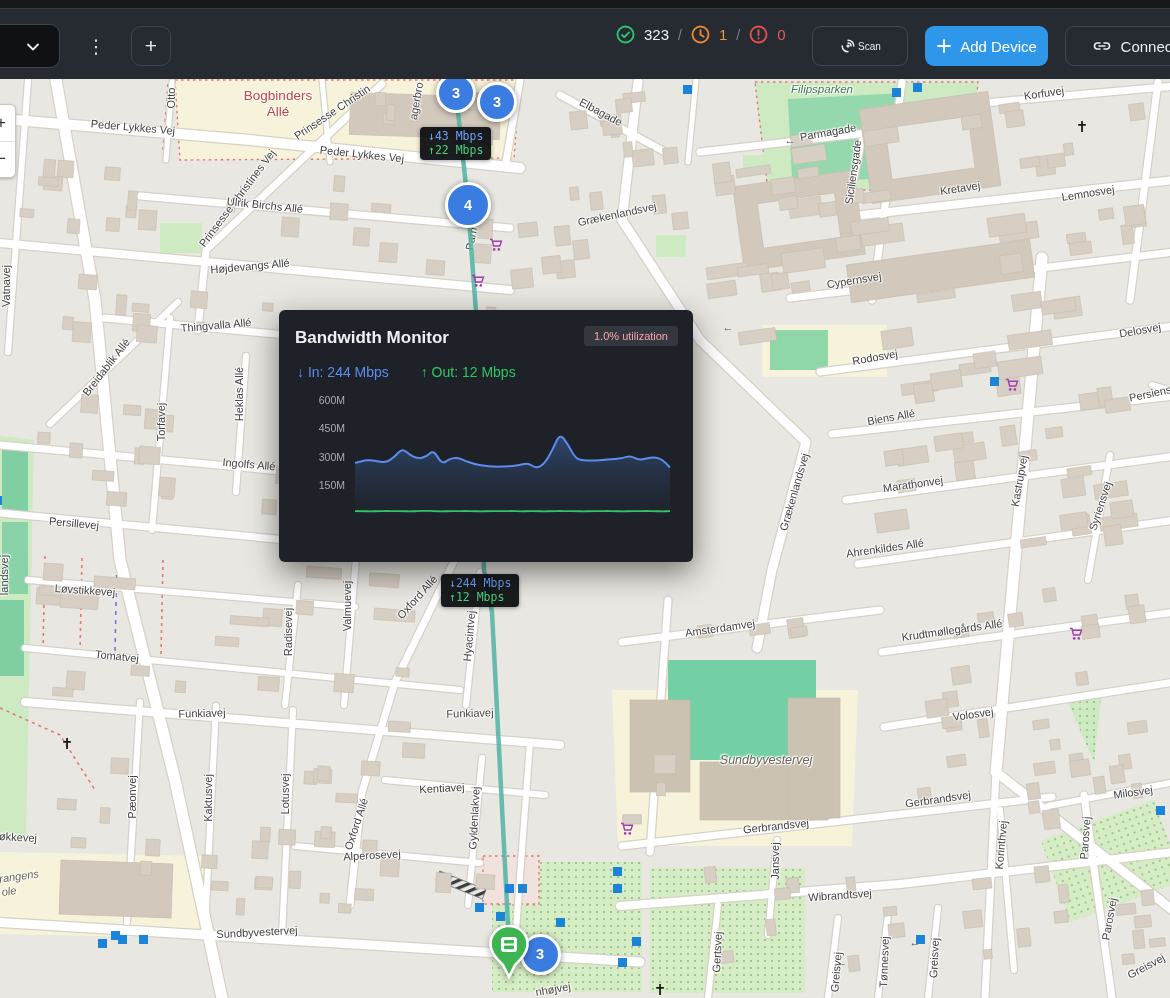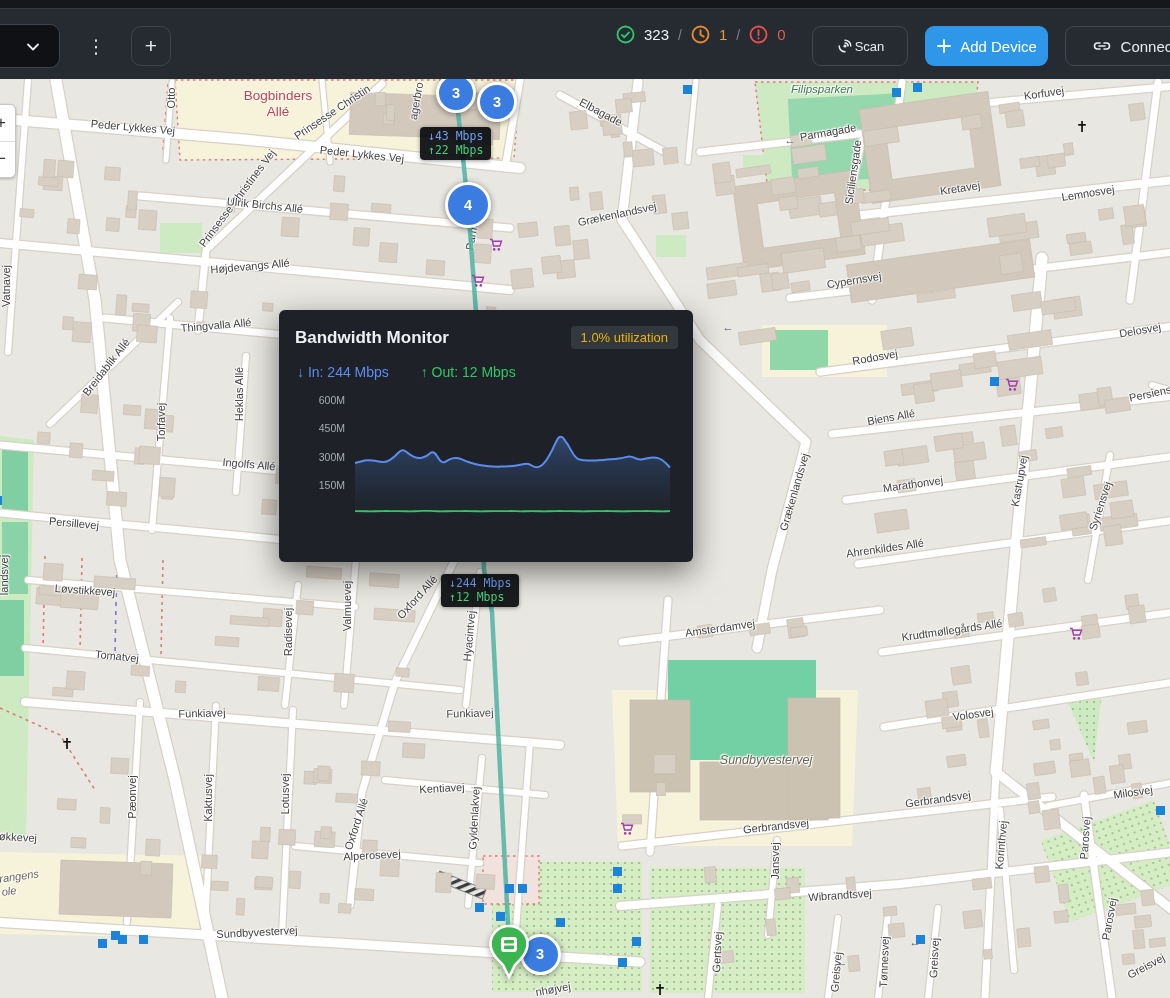--- a/index.html
+++ b/index.html
@@ -12,21 +12,21 @@
   .tb-btn{position:absolute;box-sizing:border-box;display:flex;align-items:center;justify-content:center;
           border-radius:10px;color:#e9ebee;cursor:pointer;background:transparent;border:none;}
   .btn-dropdown{left:-34px;top:15px;width:94px;height:44px;background:#0f1114;border:1px solid #3f444c;}
   .btn-dropdown svg{position:absolute;left:58px;top:14px;}
   .kebab{left:84px;top:17px;width:24px;height:40px;font-size:19px;letter-spacing:0;color:#dfe2e6;}
   .btn-plus{left:131px;top:17px;width:40px;height:40px;border:1px solid #3f444c;font-size:21px;font-weight:300;}
   .status-group{position:absolute;left:616px;top:0;height:51px;display:flex;align-items:center;gap:9px;}
   .status-group .num{font-size:15px;}
   .n-ok{color:#f1f2f3;} .n-warn{color:#e8973f;} .n-err{color:#e05b5b;}
   .slash{color:#7c828a;font-size:14px;}
-  .btn-scan{left:812px;top:17px;width:96px;height:40px;border:1px solid #42474e;border-radius:9px;gap:1px;font-size:13px;}
+  .btn-scan{left:812px;top:17px;width:96px;height:40px;border:1px solid #42474e;border-radius:9px;gap:1px;font-size:10px;}
   .btn-add{left:925px;top:17px;width:123px;height:40px;background:#2e97ea;border-radius:9px;gap:8px;font-size:15px;color:#fff;}
   .btn-connect{left:1065px;top:17px;width:138px;height:40px;border:1px solid #42474e;border-radius:9px;gap:9px;font-size:15px;}
   
   .map-wrap{position:absolute;left:0;top:78px;width:1170px;height:920px;background:#e9e7e1;padding-left:44px;}
   #map-svg,#overlay-svg{position:absolute;left:0;top:0;}
   #labels,#markers{position:absolute;left:0;top:0;width:1170px;height:920px;}
   .street-label{position:absolute;white-space:nowrap;font-size:11px;color:#434343;
      text-shadow:0 0 2px #fff,0 0 2px #fff,0 0 3px #fff,1px 1px 1px #fff,-1px -1px 1px #fff;}
   .sq{position:absolute;width:9px;height:9px;}
   .bw-tip{position:absolute;background:rgba(9,11,14,0.93);border-radius:4px;padding:3px 8px;
@@ -43,21 +43,21 @@
   
   .zoomctl{position:absolute;left:-14px;top:104px;width:28px;height:72px;background:#fff;z-index:55;
      border:1px solid #c6c6c6;border-radius:6px;box-shadow:0 1px 3px rgba(0,0,0,.25);
      display:flex;flex-direction:column;}
   .zoomctl button{flex:1;background:#fff;border:none;font-size:17px;color:#333;padding:0;cursor:pointer;border-radius:6px;}
   .zdiv{height:1px;background:#ddd;}
   
   .popup{position:absolute;left:279px;top:310px;width:414px;height:252px;background:#1e2127;
      border-radius:6px;box-shadow:0 10px 30px rgba(0,0,0,.5);z-index:50;}
   .popup-title{position:absolute;left:16px;top:18px;font-size:17px;font-weight:600;color:#eef0f3;}
-  .popup-badge{position:absolute;right:15px;top:16px;background:#33383f;color:#eab308;font-size:13px;
+  .popup-badge{position:absolute;right:15px;top:16px;background:#33383f;color:#fca5a5;font-size:11px;
      padding:4px 10px;border-radius:4px;}
   .popup-stats{position:absolute;left:18px;top:54px;font-size:14px;}
   .popup-stats .in{margin-right:28px;}
   #chart{position:absolute;left:0;top:80px;}
   .popup-footer{position:absolute;left:20px;right:16px;top:226px;display:flex;align-items:center;
      gap:7px;font-size:13px;color:#ccd0d5;}
   .dot{width:10px;height:10px;border-radius:50%;display:inline-block;}
   .popup-footer .sep{color:#5a5f66;margin:0 4px;}
   .popup-footer .cap{margin-left:auto;}
   .icon{display:inline-flex;}

